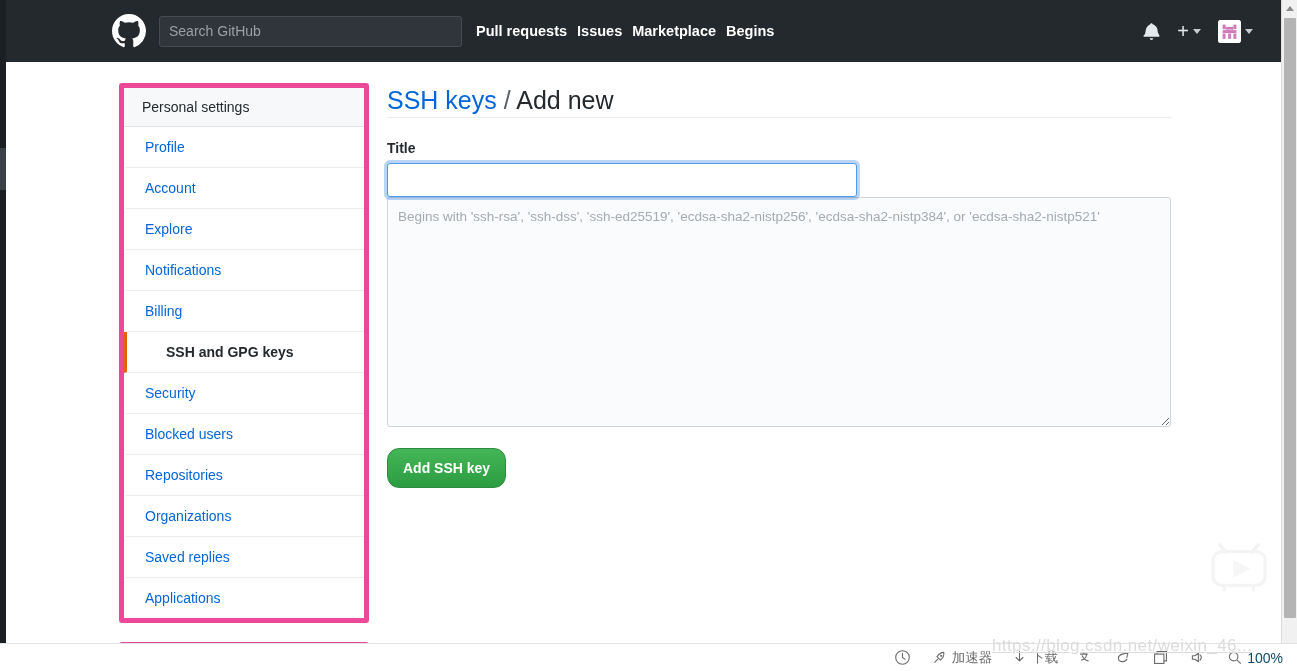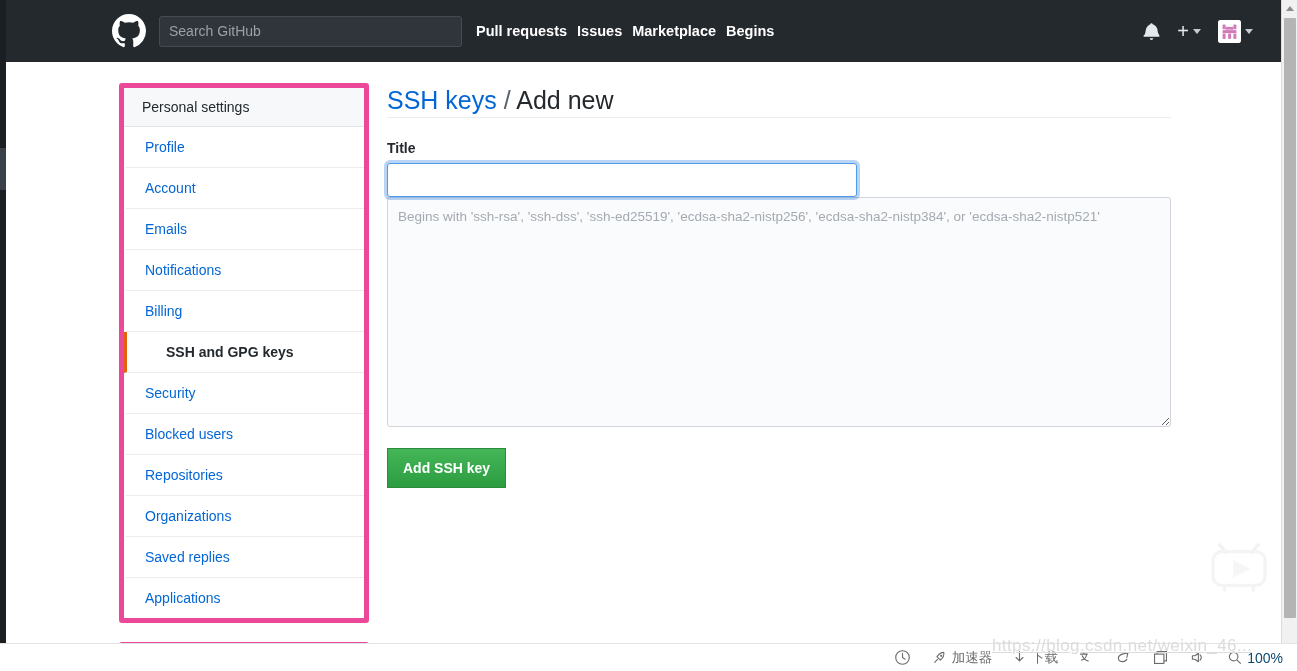--- a/index.html
+++ b/index.html
@@ -257,21 +257,21 @@
 
   .submit-btn {
     margin-top: 21px;
     padding: 9px 15px;
     font-size: 14px;
     font-weight: bold;
     font-family: "Liberation Sans", sans-serif;
     color: #ffffff;
     background: linear-gradient(180deg, #44b657 0%, #2c9c41 100%);
     border: 1px solid #2a8c3c;
-    border-radius: 0;
+    border-radius: 12px;
     cursor: pointer;
     line-height: 20px;
   }
 
   
   .tv-watermark {
     position: absolute;
     right: 27px; bottom: 76px;
     width: 62px; height: 54px;
     opacity: 0.32;
@@ -375,21 +375,21 @@
   </div>
 
   <div class="page">
 
     <div class="sidebar">
 
       <div class="side-card">
         <div class="side-head">Personal settings</div>
         <a class="side-item">Profile</a>
         <a class="side-item">Account</a>
-        <a class="side-item">Emails</a>
+        <a class="side-item">Explore</a>
         <a class="side-item">Notifications</a>
         <a class="side-item">Billing</a>
         <a class="side-item active">SSH and GPG keys</a>
         <a class="side-item">Security</a>
         <a class="side-item">Blocked users</a>
         <a class="side-item">Repositories</a>
         <a class="side-item">Organizations</a>
         <a class="side-item">Saved replies</a>
         <a class="side-item">Applications</a>
       </div>

